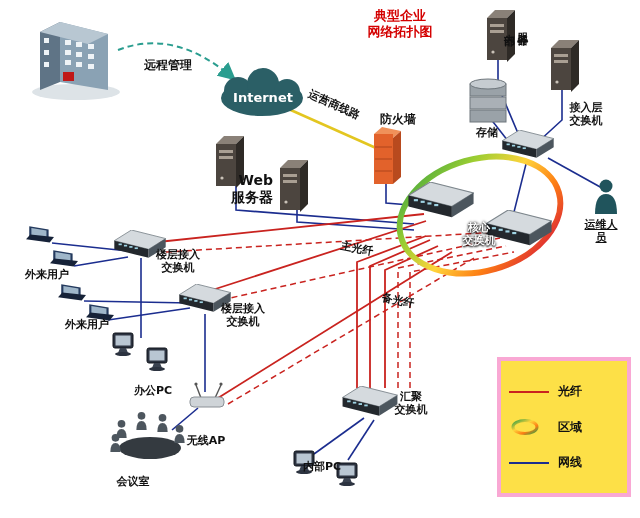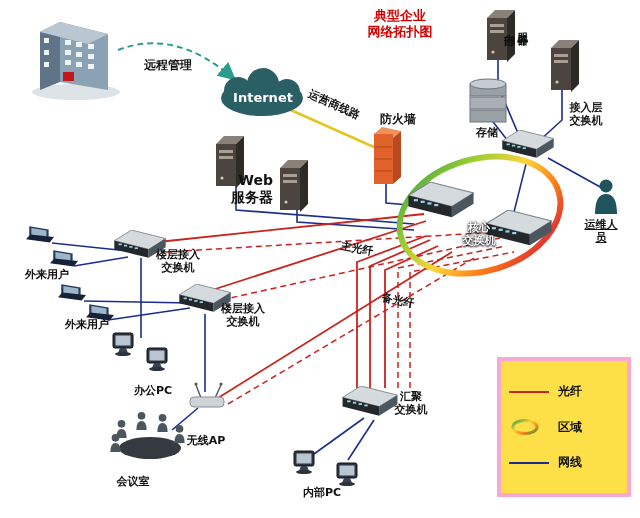--- a/index.html
+++ b/index.html
@@ -270,21 +270,21 @@
 
   <div class="lbl" style="left:153px; top:365px;margin-top:19px;">办公PC</div>
 
   <div class="lbl" style="left:206px; top:410px;margin-top:24px;">无线AP</div>
 
   <div class="lbl" style="left:133px; top:475px;">会议室</div>
 
   <div class="lbl" style="left:411px; top:390px;">汇聚
 交换机</div>
 
-  <div class="lbl" style="left:322px; top:486px;">内部PC</div>
+  <div class="lbl" style="left:322px; top:460px;">内部PC</div>
 
   <div class="legend">
     <div class="legend-row">
       <div class="legend-sample fiber"></div>
       <span class="legend-label">光纤</span>
     </div>
     <div class="legend-row">
       <svg width="40" height="18">
         <defs>
           <linearGradient id="ringGrad2" x1="0" y1="0" x2="1" y2="1">

